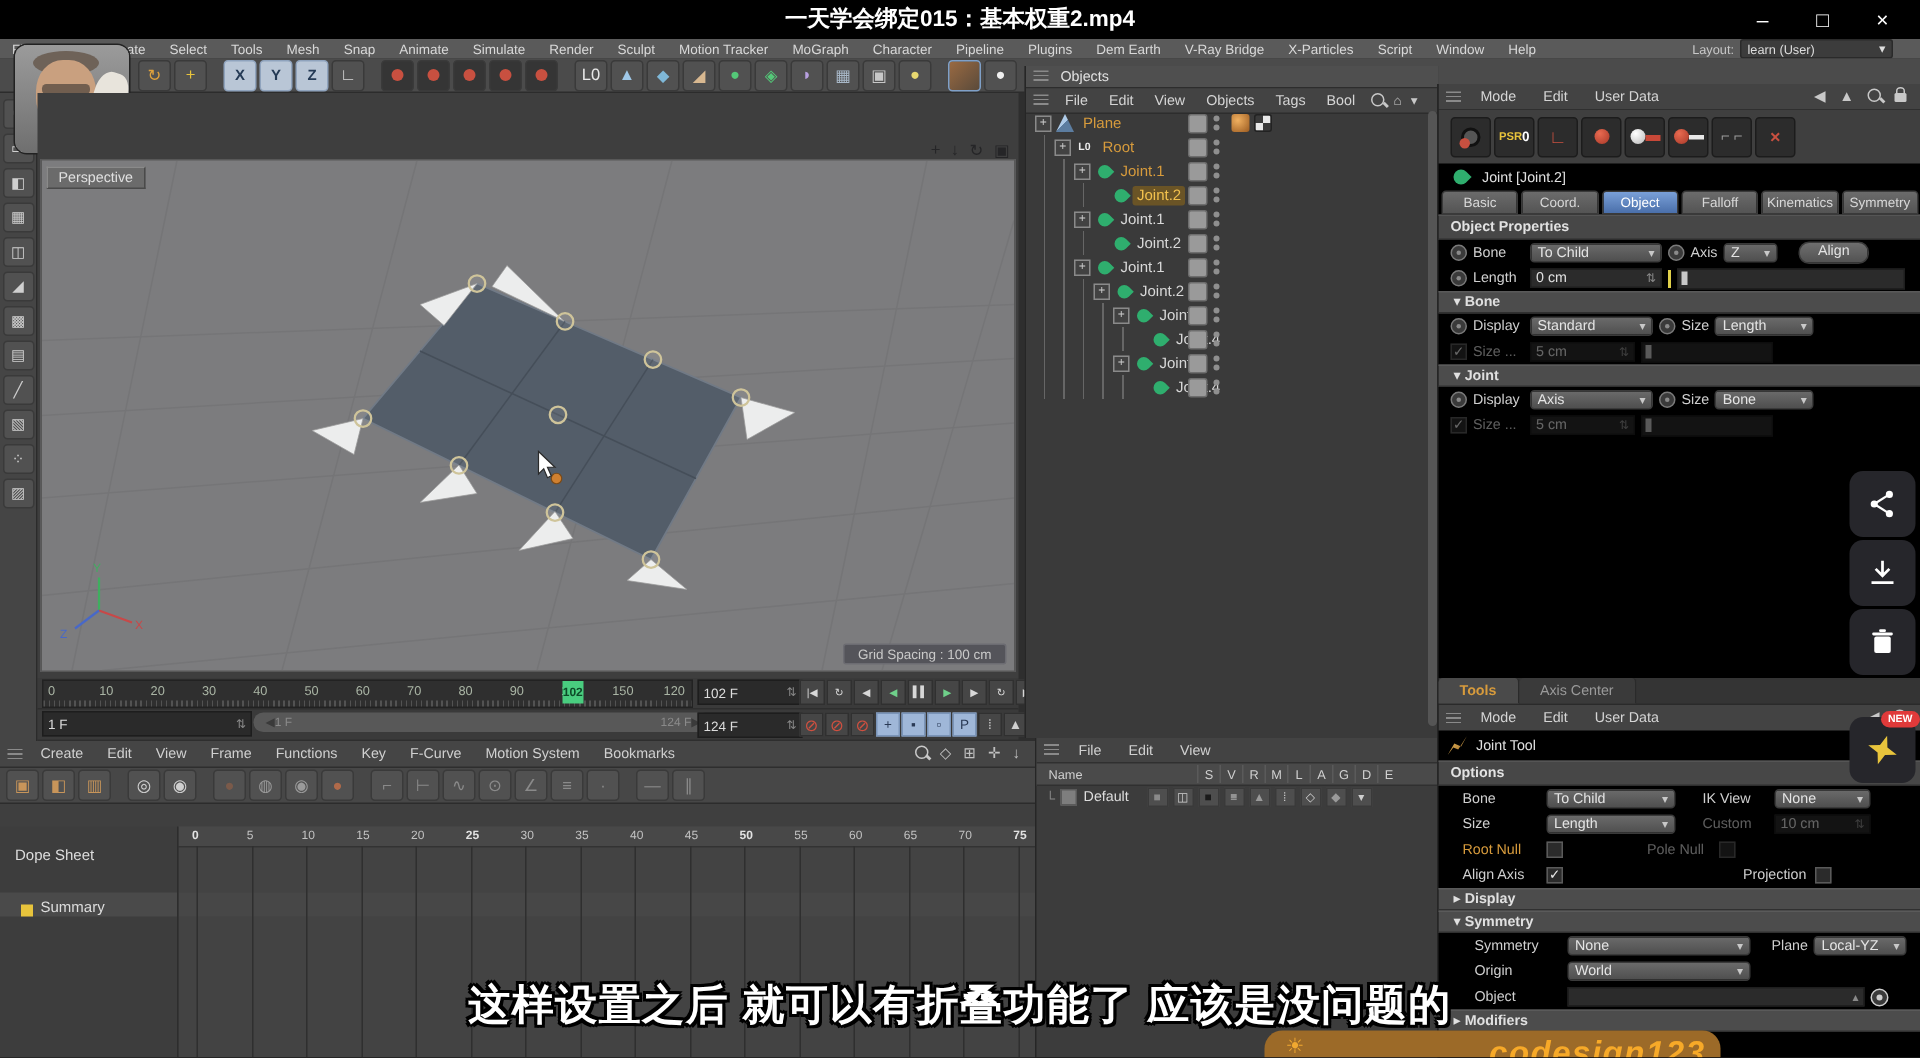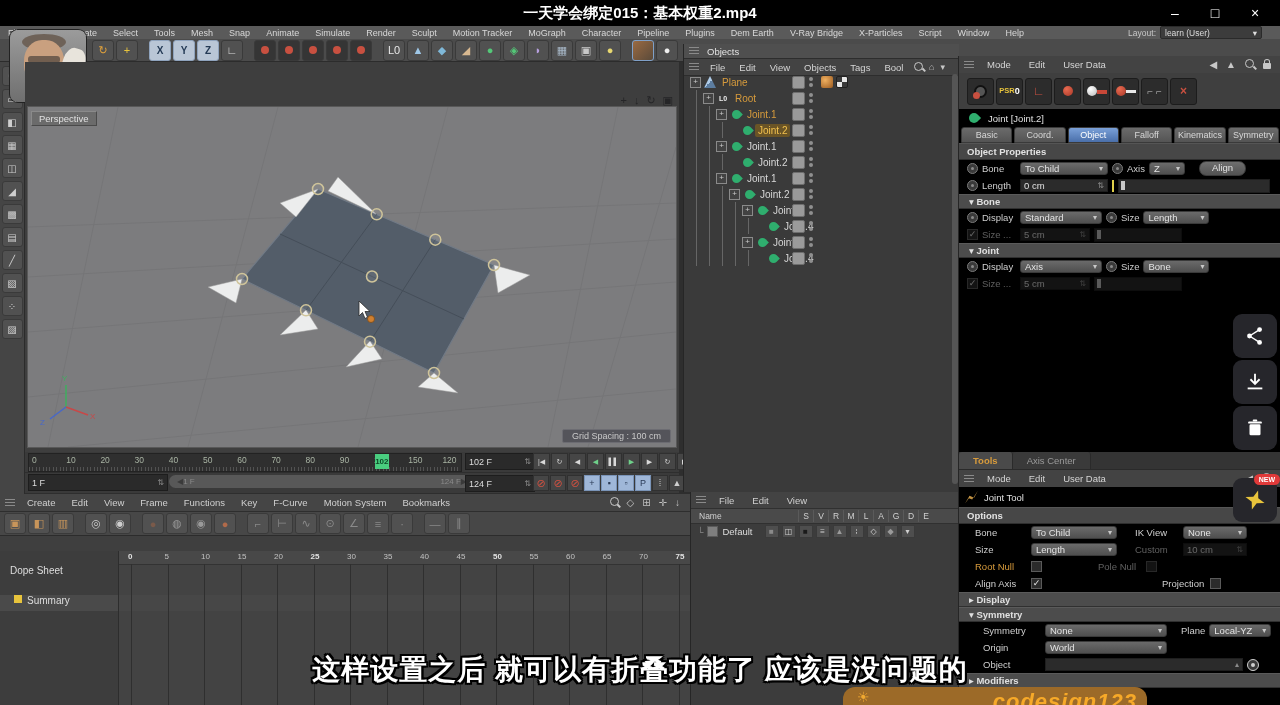--- a/index.html
+++ b/index.html
@@ -69,21 +69,21 @@
   .dtabs{height:16px;display:flex;background:#343434;}
   .dtab{padding:1px 12px;font-size:9.5px;color:#9a9a9a;background:#3a3a3a;border-right:1px solid #2a2a2a;line-height:14px;}
   .dtab.on{background:#4e4e4e;color:#d79b3c;}
   .dmenu{height:17px;display:flex;align-items:center;background:#454545;font-size:9.5px;color:#d0d0d0;border-bottom:1px solid #2e2e2e;}
   .dmenu .mi{padding:0 8px;}
   .burger{width:10px;height:8px;margin:0 4px 0 5px;background:repeating-linear-gradient(#8a8a8a 0 1px,transparent 1px 3px);}
   .dicons{height:23px;display:flex;align-items:center;background:#474747;border-bottom:1px solid #2c2c2c;padding-left:4px;}
   .dmain{position:absolute;left:0;top:57px;width:690px;height:154px;background:#434343;}
   .dleft{position:absolute;left:0;top:0;width:118px;height:100%;background:#3d3d3d;border-right:1px solid #2d2d2d;}
   .dopetitle{position:absolute;left:10px;top:14px;font-size:10px;color:#ddd;}
-  .sumrow{position:absolute;left:0;top:44px;width:118px;height:16px;background:#4a4a4a;display:flex;align-items:flex-start;padding-left:14px;box-sizing:border-box;font-size:10px;color:#ddd;gap:5px;}
+  .sumrow{position:absolute;left:0;top:44px;width:118px;height:16px;background:#4a4a4a;display:flex;align-items:flex-end;padding-left:14px;box-sizing:border-box;font-size:10px;color:#ddd;gap:5px;}
   .sumsq{width:8px;height:8px;background:#e8c43c;}
   .dgrid{position:absolute;left:118px;top:0;width:572px;height:100%;}
   .druler{position:absolute;left:0;top:0;width:100%;height:13px;background:#484848;border-bottom:1px solid #333;}
   .dnum{position:absolute;top:1px;font-size:8px;color:#c2c2c2;}
   .dnum.b{font-weight:bold;color:#e2e2e2;}
   .vl{position:absolute;top:13px;bottom:0;width:1px;background:#2f2f2f;}
   .dband{position:absolute;left:0;top:44px;width:100%;height:16px;background:#4a4a4a;opacity:.55;}
 
   
   .layers{left:690px;top:492px;width:268px;height:213px;background:#3c3c3c;border-left:1px solid #262626;}

